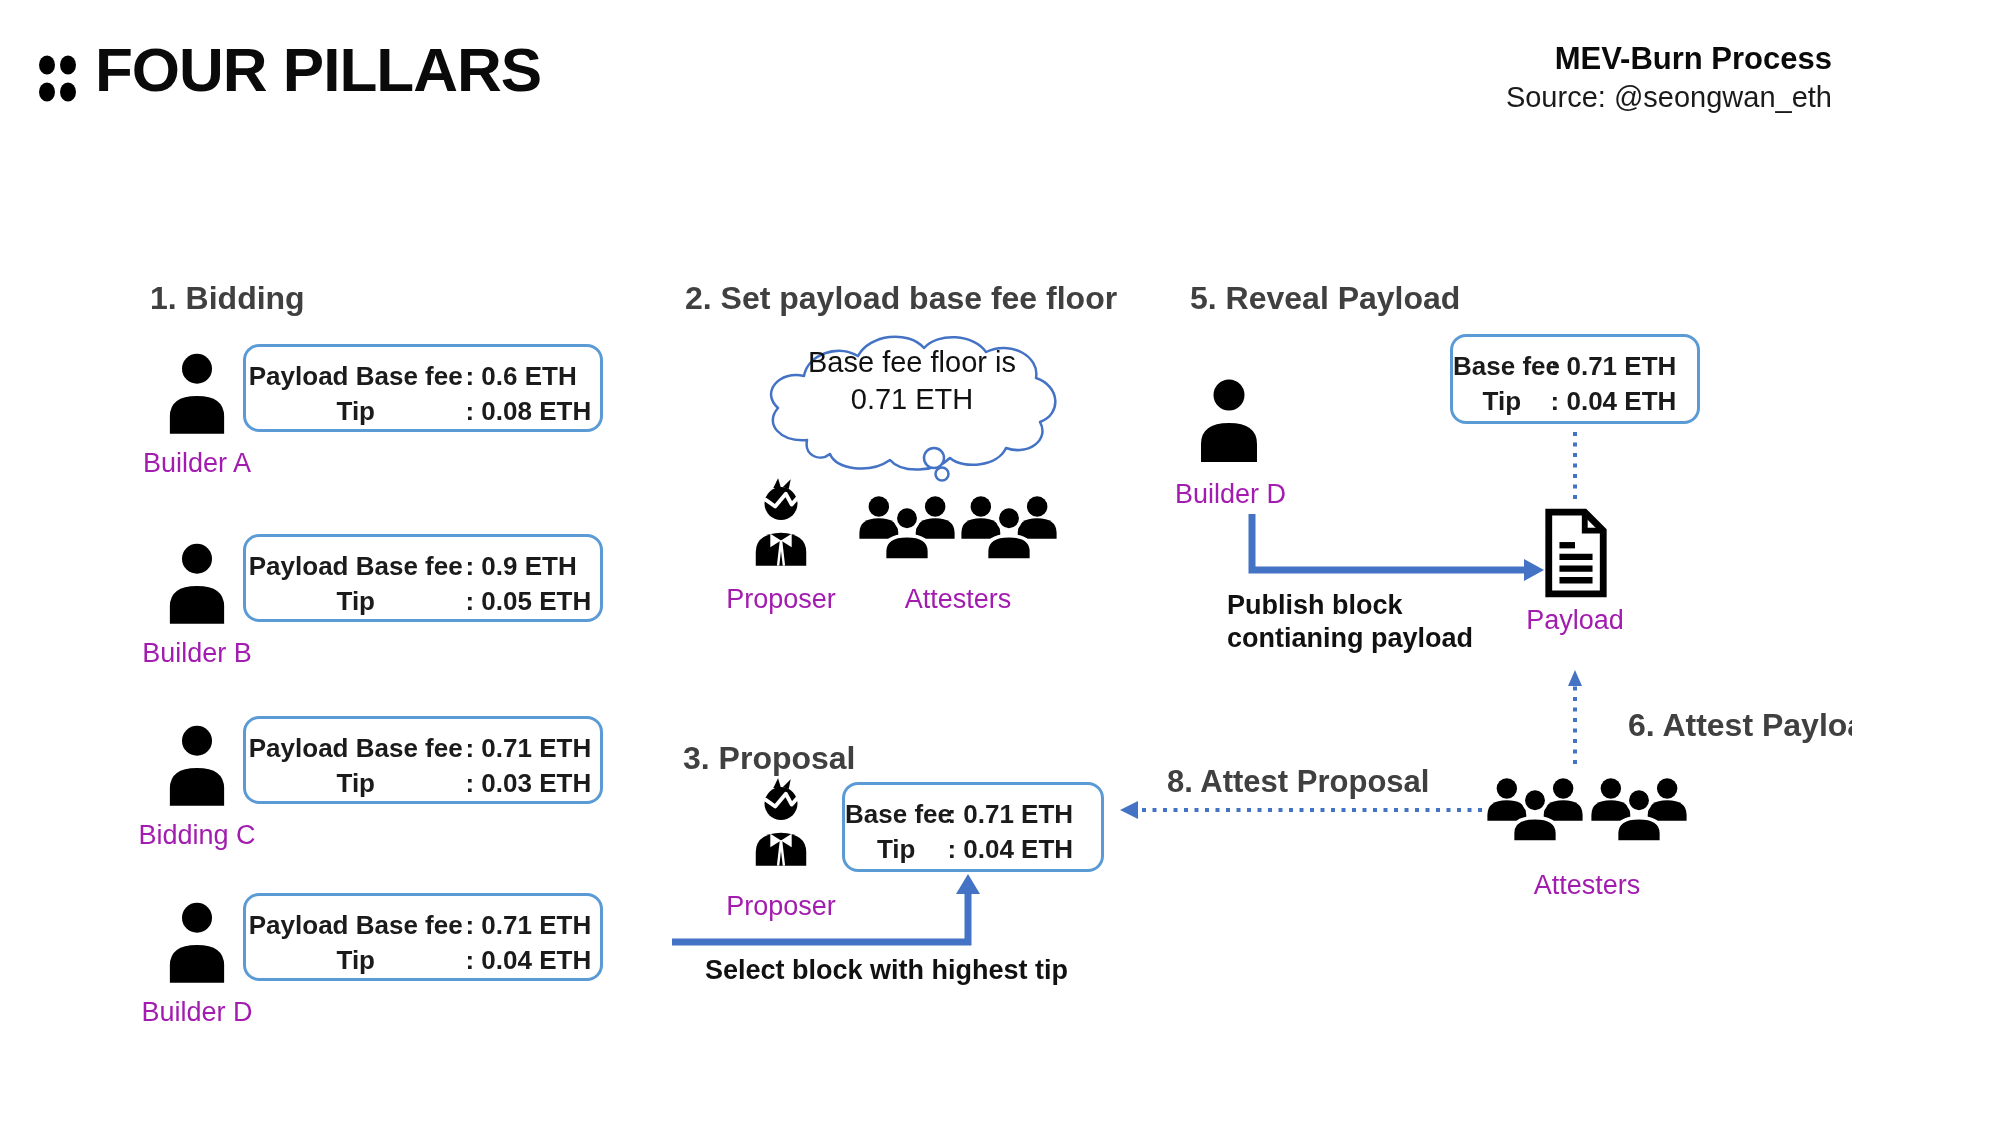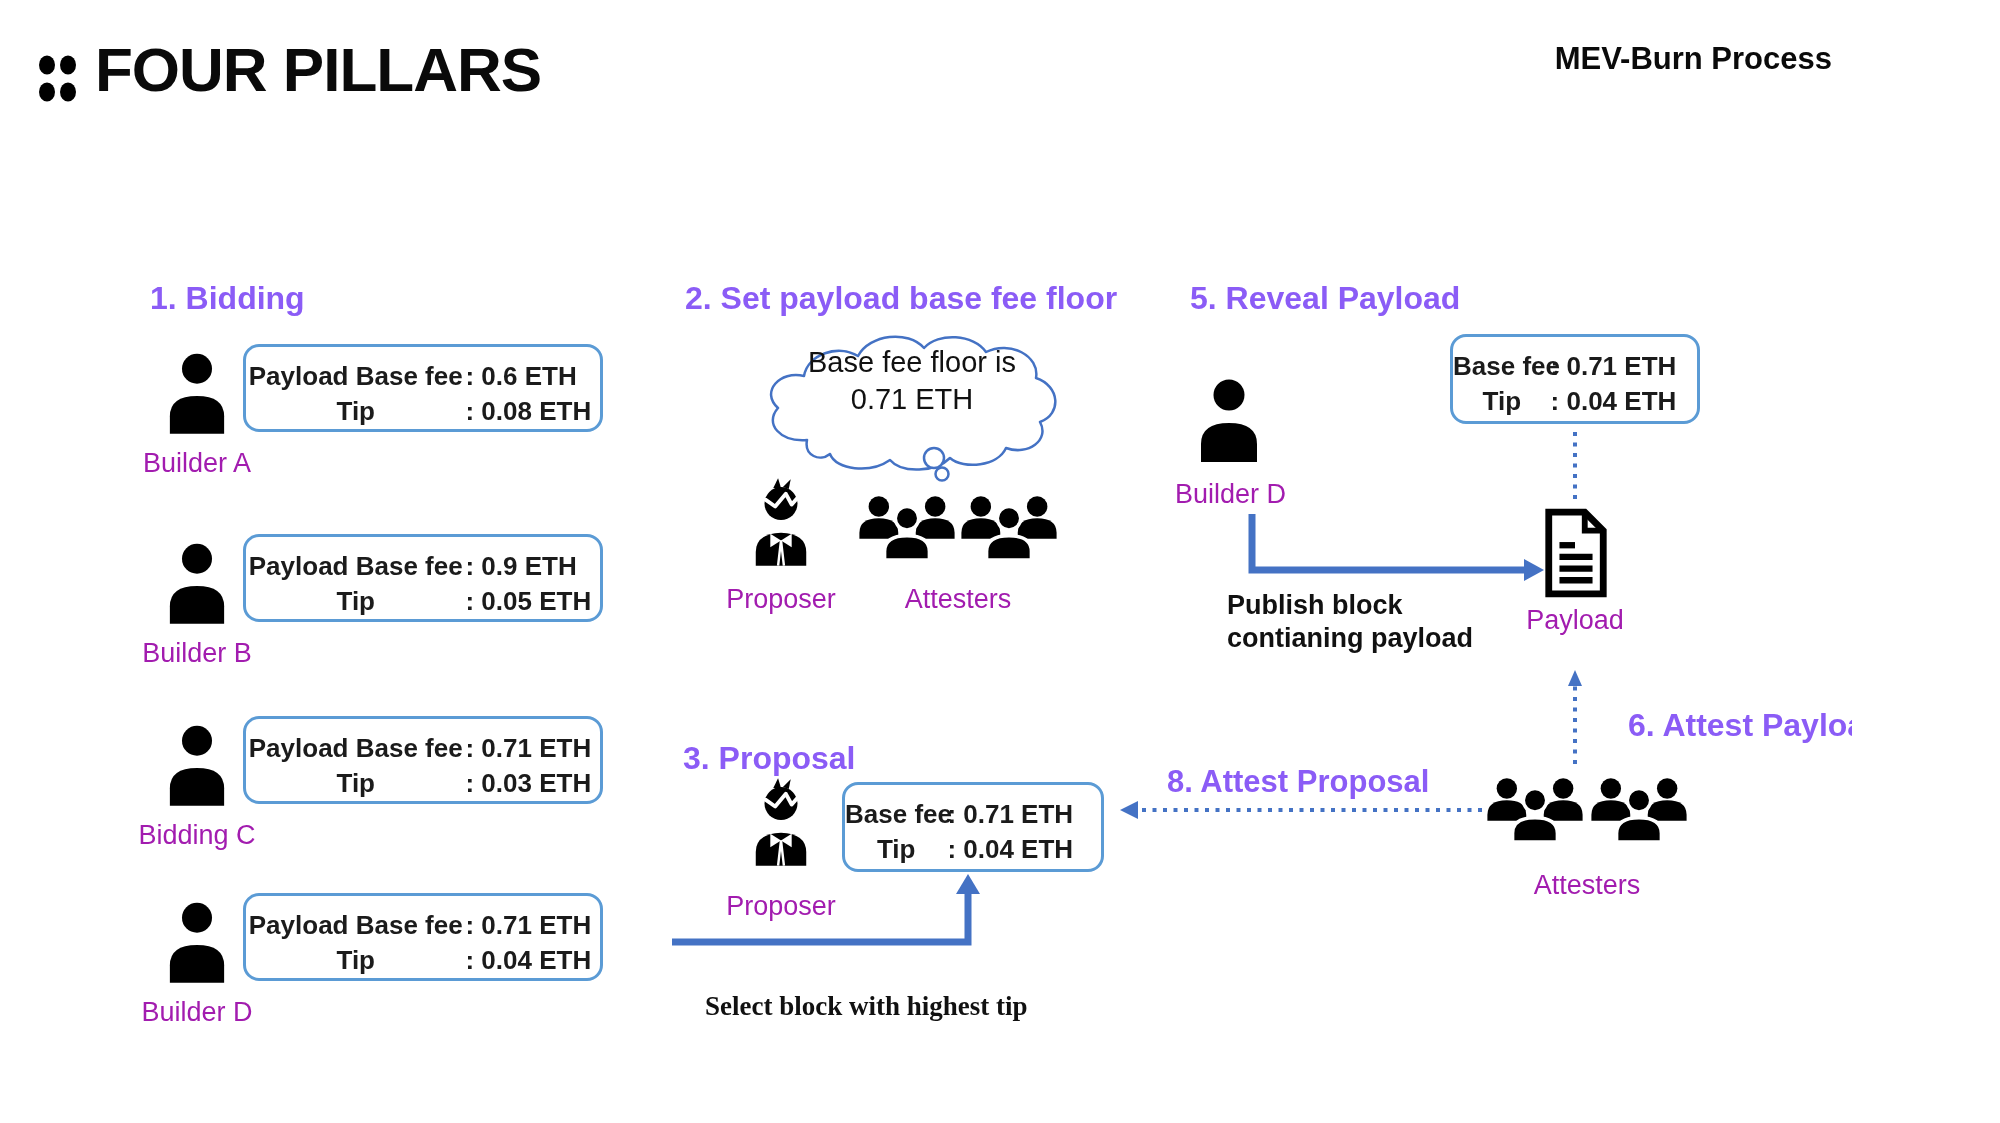--- a/index.html
+++ b/index.html
@@ -8,21 +8,21 @@
   .canvas { position:relative; width:1852px; height:1123px; background:#fff; overflow:hidden;margin-top:18px; }
 
   .abs { position:absolute; }
 
   
   .brand { left:95px; top:16px; font-size:62px; font-weight:700; letter-spacing:-1px; color:#0a0a0a; white-space:nowrap; }
   .hdr-right { right:20px; top:22px; text-align:right; }
   .hdr-title { font-size:31px; font-weight:700; line-height:38px; color:#0a0a0a; }
   .hdr-source { font-size:29px; font-weight:400; line-height:38px; color:#1a1a1a; }
 
-  .sec-title { font-size:32px; font-weight:700; color:#8b5cf6; white-space:nowrap; }
+  .sec-title { font-size:32px; font-weight:700; color:#404040; white-space:nowrap; }
 
   
   .fee-box { border:3px solid #5B9BD5; border-radius:16px; background:#fff; padding-top:12px; }
   .fee-row { display:flex; font-size:26px; font-weight:700; line-height:35px; color:#1b1b1b; white-space:nowrap; }
   .fee-row .lbl { text-align:center; }
   .fee-row .val { flex:1; text-align:left; }
   .bid-box { width:360px; height:88px; }
   .bid-box .lbl { width:62%; }
   .sm-box { width:262px; height:90px; }
   .sm-box .lbl { width:40%; }
@@ -79,20 +79,21 @@
 
   <svg class="abs" style="left:38px; top:37px;" width="40" height="48" viewBox="0 0 40 48">
     <ellipse cx="9" cy="10" rx="8" ry="9.5" fill="#000"></ellipse>
     <ellipse cx="30" cy="10" rx="8" ry="9.5" fill="#000"></ellipse>
     <ellipse cx="9" cy="37" rx="8" ry="9.5" fill="#000"></ellipse>
     <ellipse cx="30" cy="37" rx="8" ry="9.5" fill="#000"></ellipse>
   </svg>
   <div class="abs brand">FOUR PILLARS</div>
   <div class="abs hdr-right">
     <div class="hdr-title">MEV-Burn Process</div>
+    <div class="hdr-source">Source: @seongwan_eth</div>
   </div>
 
   <div class="abs sec-title" style="left:150px; top:262px;">1. Bidding</div>
 
   <div class="abs builder-row" style="top:326px;">
     <svg class="b-icon" width="62" height="84">
         <use href="#sym-person"></use>
       </svg>
     <div class="fee-box bid-box">
       <div class="fee-row">
@@ -198,21 +199,21 @@
     <div class="fee-row">
         <span class="lbl">Tip</span>
         <span class="val">: 0.04 ETH</span>
       </div>
   </div>
 
   <svg class="abs" style="left:660px; top:848px;" width="330" height="88" viewBox="0 0 330 88">
     <path d="M12 76 H308 V26" fill="none" stroke="#4472C4" stroke-width="7"></path>
     <polygon points="308,8 296,28 320,28" fill="#4472C4"></polygon>
   </svg>
-  <div class="abs arrow-caption" style="left:705px; top:972px;font-family:Liberation Serif, serif;">Select block with highest tip</div>
+  <div class="abs arrow-caption" style="left:705px; top:936px;">Select block with highest tip</div>
 
   <div class="abs sec-title" style="left:1167px; top:746px; font-size:31px;">8. Attest Proposal</div>
 
   <svg class="abs" style="left:1116px; top:776px;" width="372" height="32" viewBox="0 0 372 32">
     <line x1="366" y1="16" x2="22" y2="16" stroke="#4472C4" stroke-width="4" stroke-dasharray="4 6.5"></line>
     <polygon points="4,16 22,7 22,25" fill="#4472C4"></polygon>
   </svg>
 
   <svg class="abs" style="left:1486px; top:756px;" width="98" height="68">
       <use href="#sym-attesters"></use>

